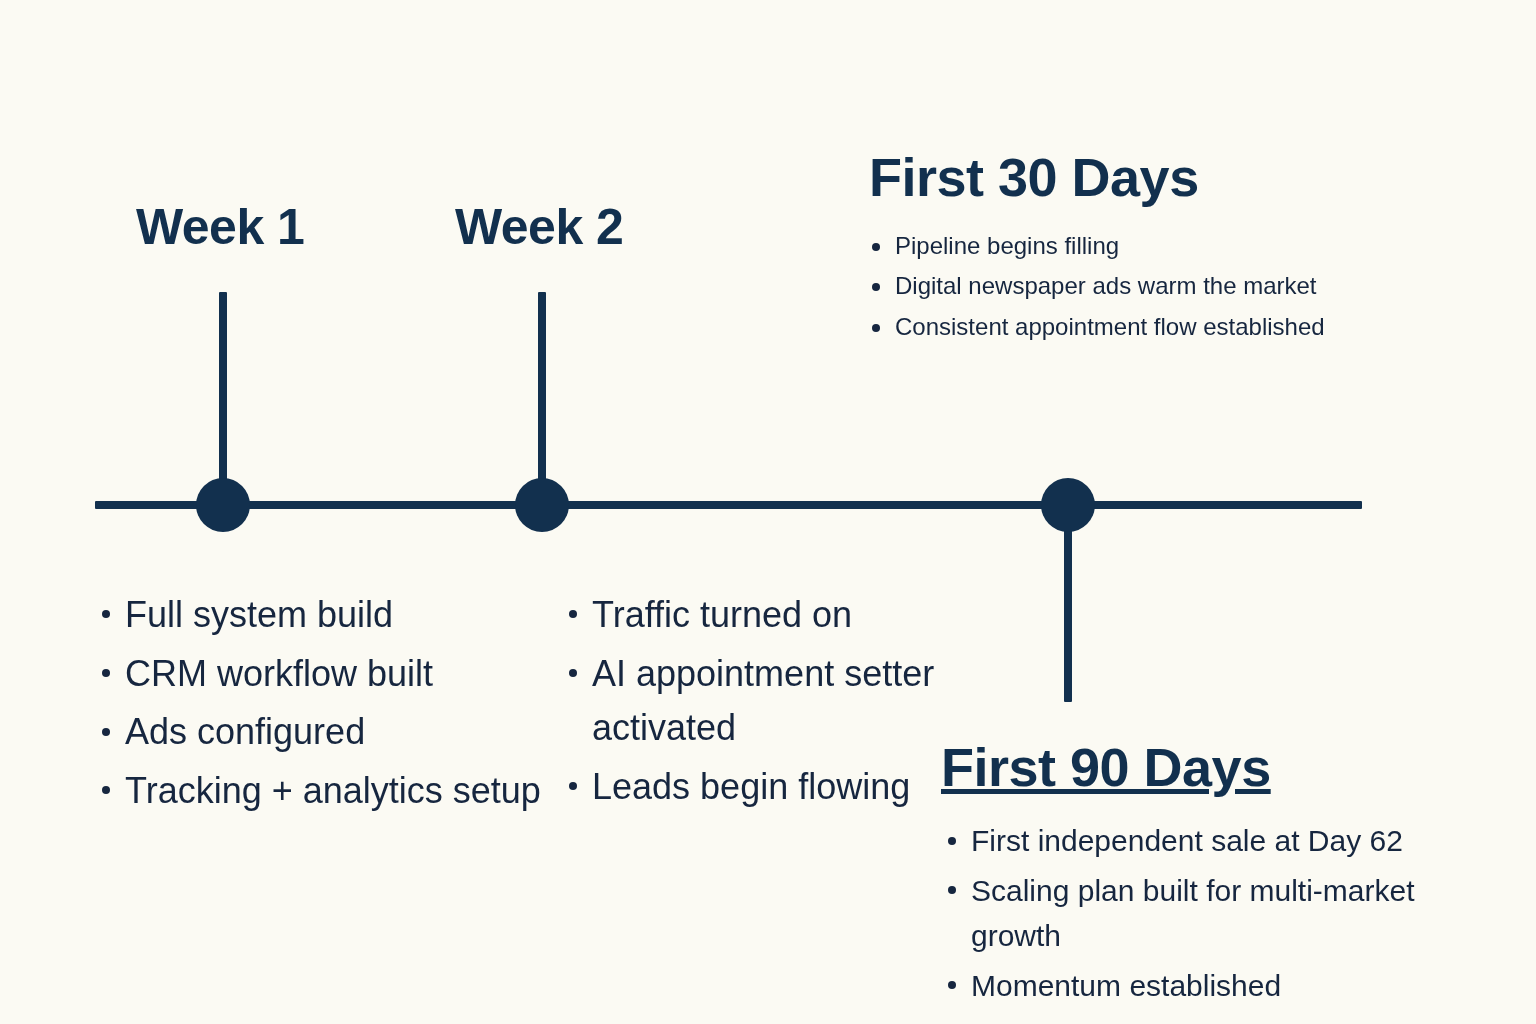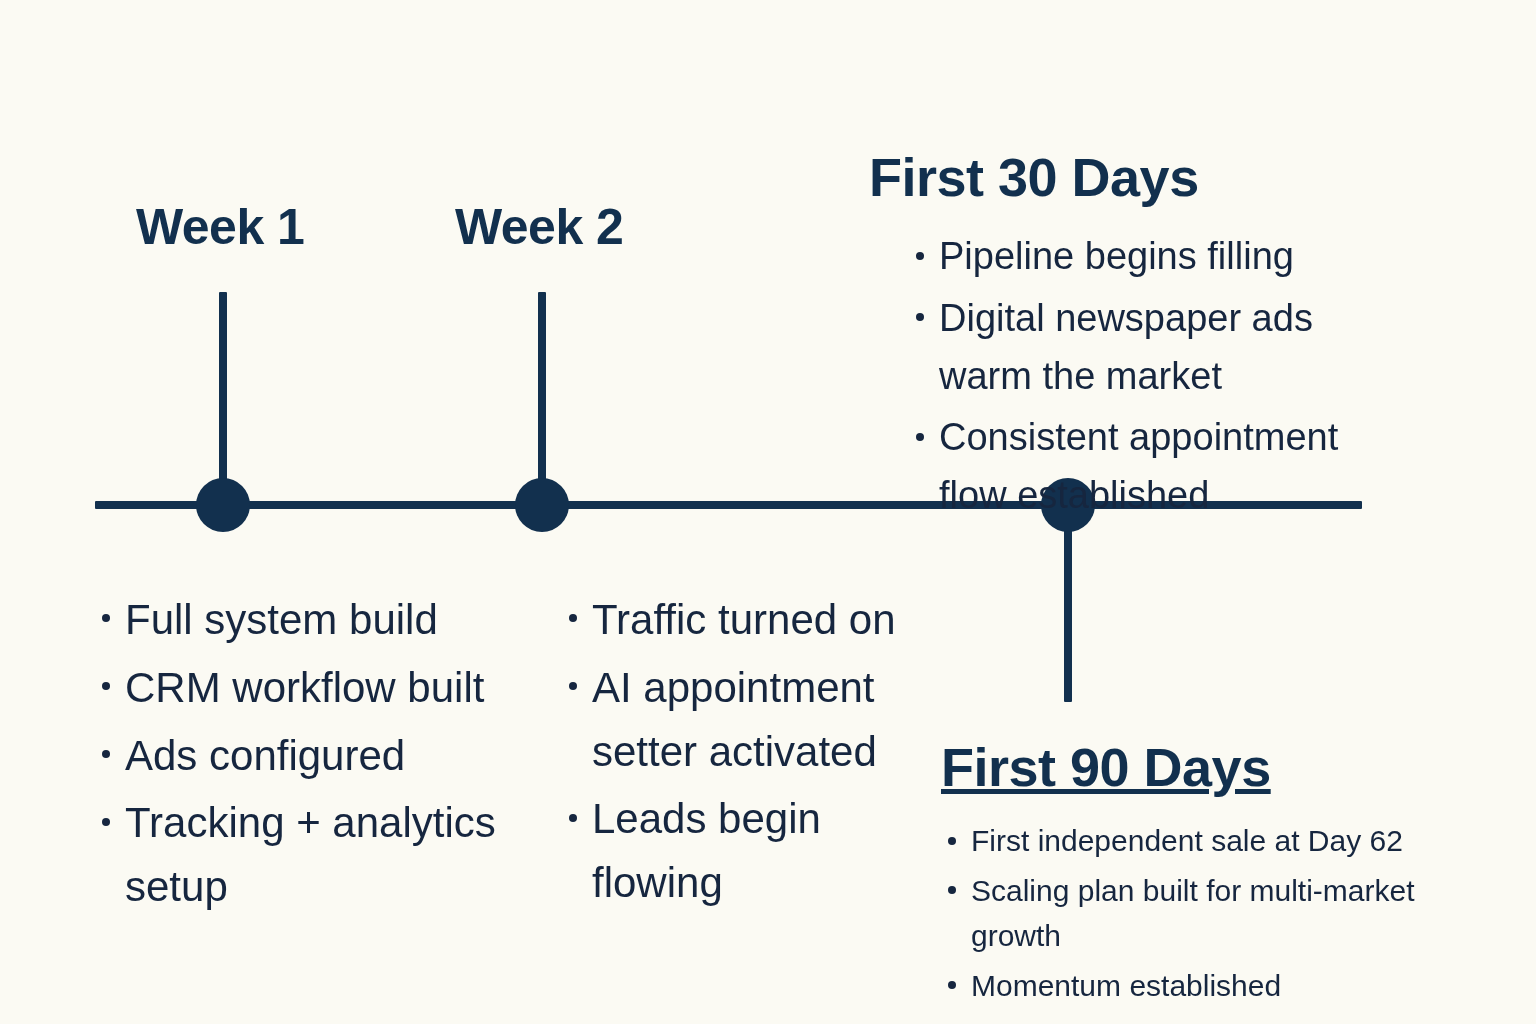--- a/index.html
+++ b/index.html
@@ -77,21 +77,21 @@
   .h-d30   { left: 869px; top: 150px; }
   .h-d90   { left: 941px; top: 740px; text-decoration: underline; }
 
   
   .bullets {
     position: absolute;
     margin: 0;
     padding: 0;
     list-style: none;
     color: #16263F;
-    font-size: 42px;
+    font-size: 36px;
     line-height: 1.52;
   }
   .bullets li {
     position: relative;
     padding-left: 27px;
     margin: 0 0 4px 0;
   }
   .bullets li .dot {
     position: absolute;
     left: 4px;
@@ -100,21 +100,21 @@
     height: 8px;
     border-radius: 50%;
     background: #16263F;
   }
   .bullets li .txt {
     display: block;
   }
 
   .list-w1  { left: 98px;  top: 588px; width: 460px; }
   .list-w2  { left: 565px; top: 588px; width: 390px; }
-  .list-d30 { left: 912px; top: 228px; width: 500px; font-size: 38px; }
+  .list-d30 { left: 868px; top: 228px; width: 500px; font-size: 24px; }
   .list-d90 { left: 944px; top: 818px; width: 560px; font-size: 30px; }
 </style>
 </head>
 <body>
 
 <div id="timeline-canvas">
 
   <div class="axis-line"></div>
 
   <div class="stem stem-w1"></div>

